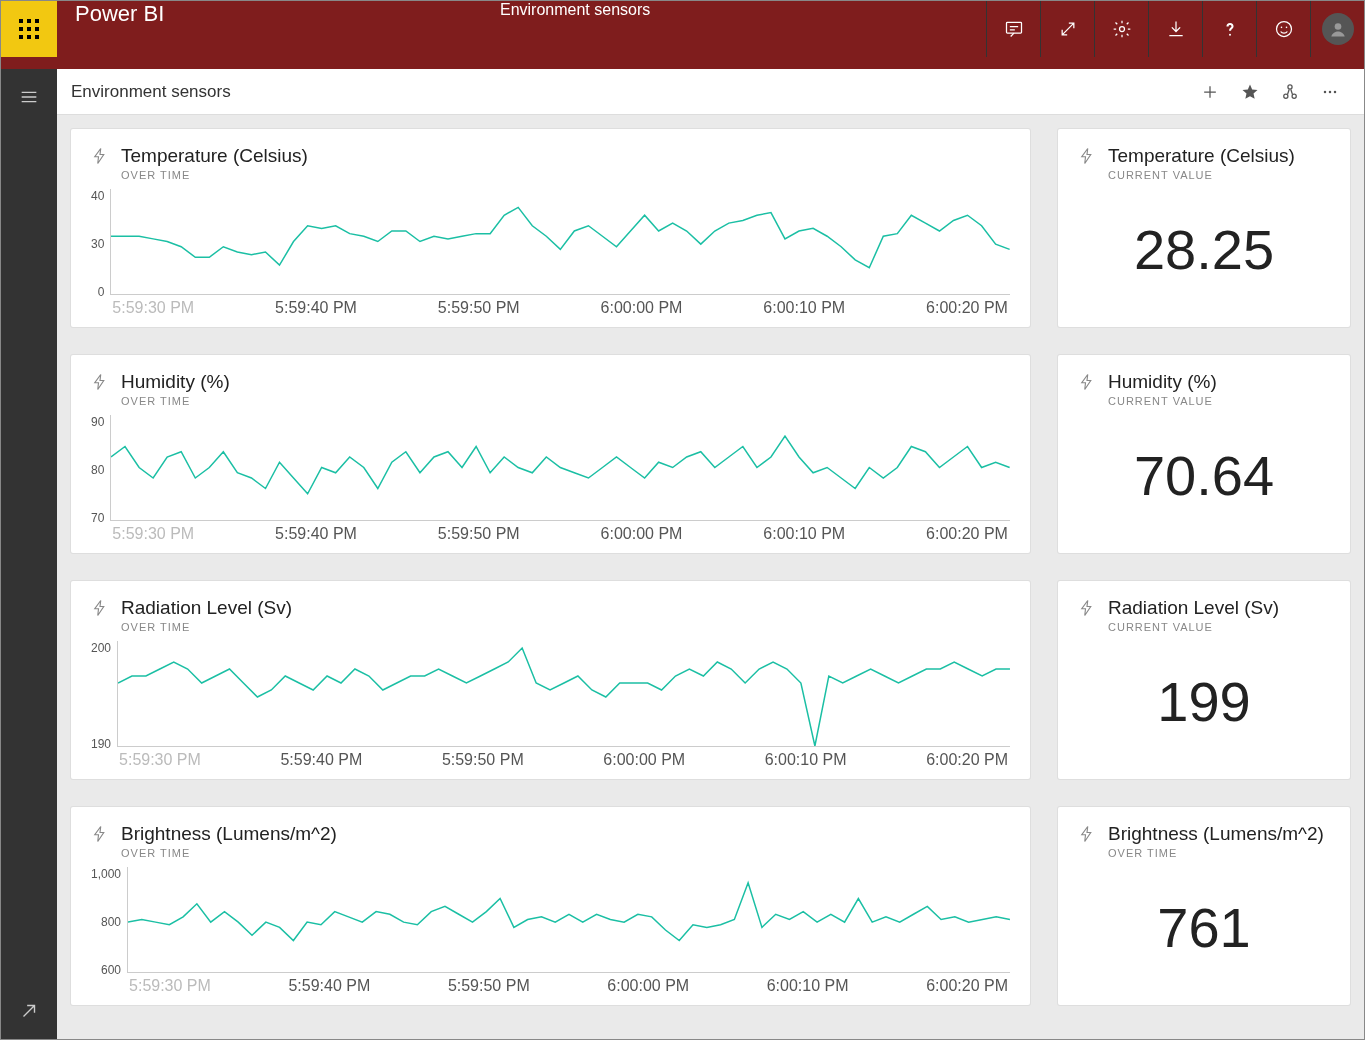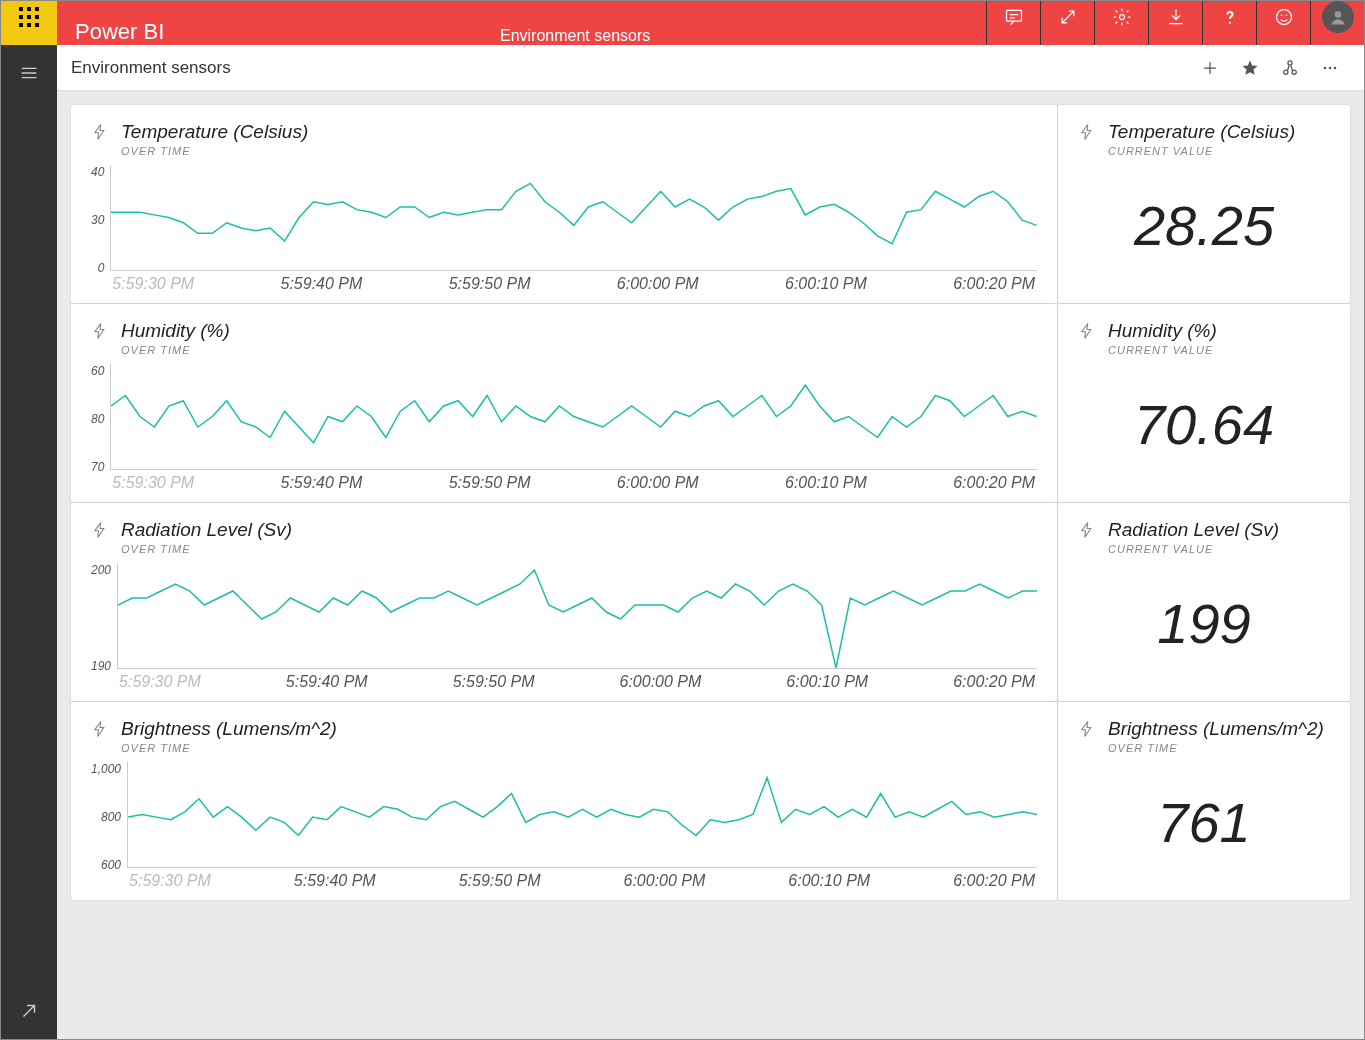--- a/index.html
+++ b/index.html
@@ -1,39 +1,39 @@
 <!DOCTYPE html>
 <html><head>
 <meta charset="utf-8">
 <style>
 * { box-sizing: border-box; margin: 0; padding: 0; }
 body { font-family: "Segoe UI", -apple-system, sans-serif; background: #eaeaea; width: 1365px; height: 1040px; overflow: hidden; border:1px solid #888; }
 .app { display: flex; flex-direction: column; height: 100%; }
-.topbar { height: 44px; background: #ef4444; color: #fff; display: flex; align-items: flex-end; }
+.topbar { height: 68px; background: #7f1d1d; color: #fff; display: flex; align-items: flex-start; }
 .app-launcher { width: 56px; height: 56px; background: #f2c811; display: flex; align-items: center; justify-content: center; }
 .app-launcher svg { width: 24px; height: 24px; }
 .brand { font-size: 22px; font-weight: 300; margin-left: 18px; }
 .top-title { flex: 1; text-align: center; font-size: 16px; font-weight: 400; }
 .top-actions { display: flex; height: 56px; }
 .top-action { width: 54px; height: 56px; display:flex; align-items:center; justify-content:center; border-left:1px solid #333; cursor:pointer; }
 .top-action svg { width:20px; height:20px; stroke:#fff; fill:none; stroke-width:1.5; }
 .avatar-circle { width:32px; height:32px; border-radius:50%; background:#555; display:flex; align-items:center; justify-content:center; }
 .avatar-circle svg{ width:20px;height:20px;fill:#999;stroke:none;}
 .body-row { flex:1; display:flex; min-height:0; }
 .leftbar { width:56px; background:#333; display:flex; flex-direction:column; justify-content:space-between; }
 .leftbar-top, .leftbar-bottom { display:flex; flex-direction:column; }
 .left-btn { width:56px; height:56px; display:flex; align-items:center; justify-content:center; cursor:pointer; }
 .left-btn svg { stroke:#ccc; width:22px; height:22px; fill:none; stroke-width:1.5; }
 .main { flex:1; display:flex; flex-direction:column; background:#eaeaea; min-width:0;}
 .subbar { height:46px; background:#fff; border-bottom:1px solid #ddd; display:flex; align-items:center; padding:0 14px; color:#333; font-size:17px; }
 .subbar .spacer{flex:1;}
 .sub-action{ width:40px; height:40px; display:flex; align-items:center; justify-content:center; cursor:pointer;}
 .sub-action svg{width:20px;height:20px;stroke:#555;fill:none;stroke-width:1.5;}
 .dash { flex:1; overflow:auto; padding:14px 14px; }
-.dash-grid{ display:grid; grid-template-columns: 1fr 292px; gap:1px;font-style:italic; }
+.dash-grid{ display:grid; grid-template-columns: 1fr 292px; gap:28px; }
 .tile { background:#fff; border-radius:2px; box-shadow:0 0 0 1px rgba(0,0,0,0.05); padding:16px 20px 10px 20px; position:relative; height:198px; display:flex; flex-direction:column; }
 .tile-head{ display:flex; align-items:flex-start; gap:12px; }
 .bolt{ flex-shrink:0; margin-top:2px;}
 .bolt svg{width:18px;height:18px;fill:none;stroke:#888;stroke-width:1.5;}
 .tile-title{ font-size:19px; color:#222; font-weight:400; }
 .tile-sub{ font-size:11px; color:#888; letter-spacing:1px; margin-top:2px; text-transform:uppercase;}
 .chart-wrap{ flex:1; display:flex; margin-top:8px; min-height:0;}
 .y-axis{ display:flex; flex-direction:column; justify-content:space-between; align-items:flex-end; font-size:12px; color:#555; padding-right:6px; padding-bottom:18px;}
 .plot-col{ flex:1; display:flex; flex-direction:column; min-width:0;}
 .plot{ flex:1; position:relative; border-left:1px solid #ccc; border-bottom:1px solid #ccc;}
@@ -214,21 +214,21 @@
                 <span class="bolt"><svg viewBox="0 0 24 24">
                     <path d="M13 2L5 13h5l-1 9 8-12h-5z"></path>
                   </svg></span>
       <div>
         <div class="tile-title">Humidity (%)</div>
         <div class="tile-sub">OVER TIME</div>
       </div>
     </div>
     <div class="chart-wrap">
       <div class="y-axis">
-                  <span>60</span>
+                  <span>90</span>
                   <span>80</span>
                   <span>70</span>
                 </div>
       <div class="plot-col">
         <div class="plot">
           <svg viewBox="0 0 100 100" preserveAspectRatio="none">
                       <path d="M0.00 40.00 L1.56 30.00 L3.13 50.00 L4.69 60.00 L6.25 40.00 L7.81 35.00 L9.38 60.00 L10.94 50.00 L12.50 35.00 L14.06 55.00 L15.63 60.00 L17.19 70.00 L18.75 45.00 L20.31 60.00 L21.88 75.00 L23.44 50.00 L25.00 55.00 L26.56 40.00 L28.13 50.00 L29.69 70.00 L31.25 45.00 L32.81 35.00 L34.38 55.00 L35.94 40.00 L37.50 35.00 L39.06 50.00 L40.63 30.00 L42.19 55.00 L43.75 40.00 L45.31 50.00 L46.88 55.00 L48.44 40.00 L50.00 50.00 L51.56 55.00 L53.13 60.00 L54.69 50.00 L56.25 40.00 L57.81 50.00 L59.38 60.00 L60.94 45.00 L62.50 50.00 L64.06 40.00 L65.63 35.00 L67.19 50.00 L68.75 40.00 L70.31 30.00 L71.88 50.00 L73.44 40.00 L75.00 20.00 L76.56 40.00 L78.13 55.00 L79.69 50.00 L81.25 60.00 L82.81 70.00 L84.38 50.00 L85.94 60.00 L87.50 50.00 L89.06 30.00 L90.63 35.00 L92.19 50.00 L93.75 40.00 L95.31 30.00 L96.88 50.00 L98.44 45.00 L100.00 50.00 " fill="none" stroke="#1bbfa4" stroke-width="1.5" vector-effect="non-scaling-stroke"></path>
                     </svg>
         </div>
         <div class="x-axis">

